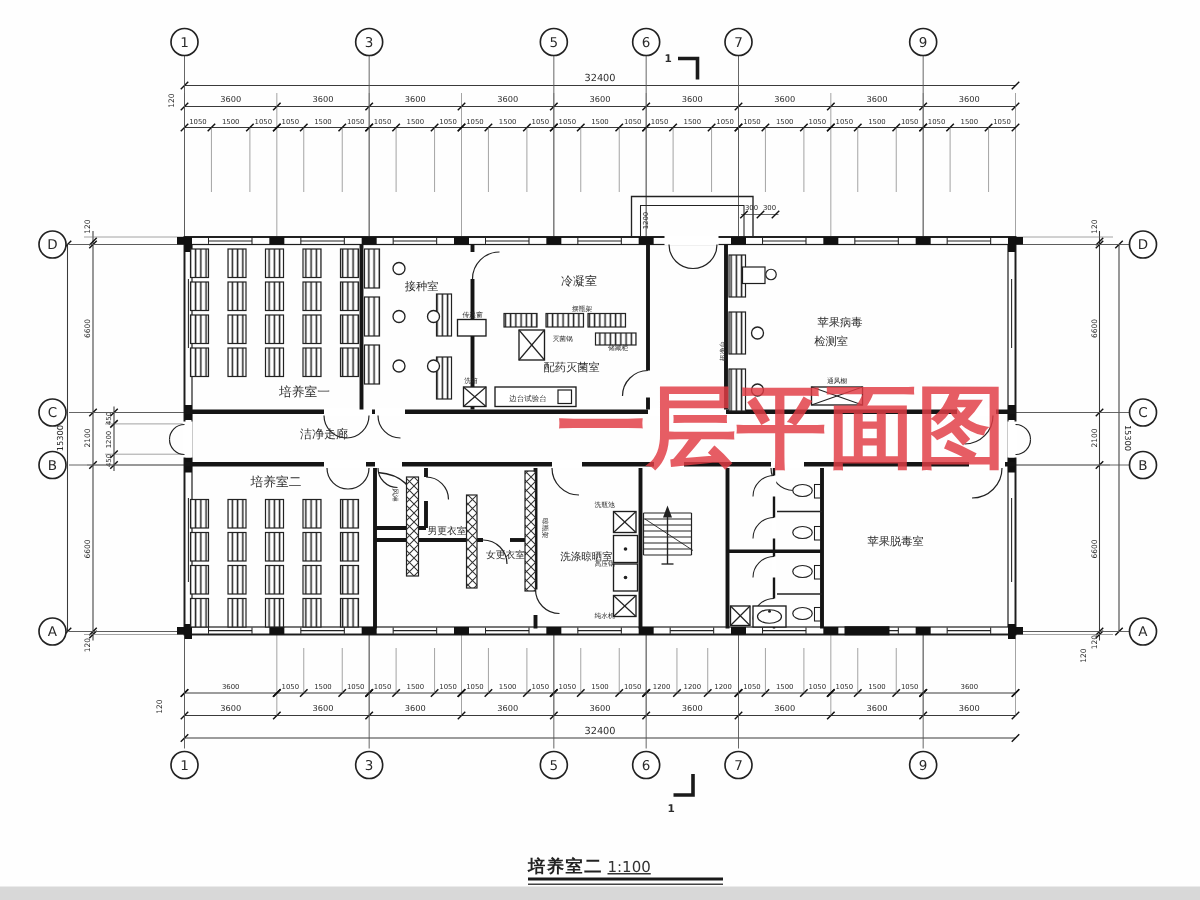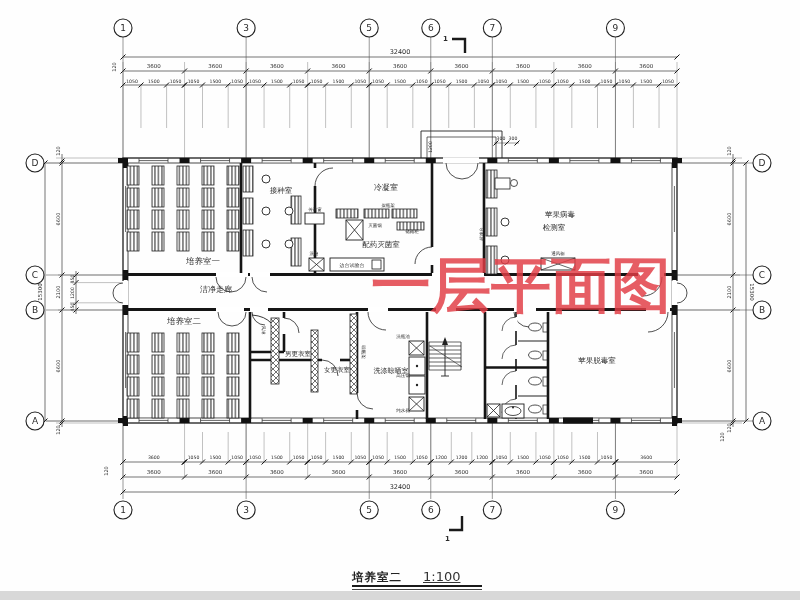--- a/index.html
+++ b/index.html
@@ -5,21 +5,21 @@
   html,body{margin:0;padding:0;background:#fff;font-family:"DejaVu Sans",sans-serif;}
   .stage{position:relative;width:800px;height:600px;background:#fefefe;overflow:hidden;}
   svg text{font-family:"DejaVu Sans",sans-serif;fill:#2b2b2b;}
   .secnum{font-size:7px;font-weight:bold;}
   .secpath{stroke:#1a1a1a;stroke-width:2.4;fill:none;}
   .watermark{position:absolute;left:371px;top:252px;font-size:60px;font-weight:bold;
              color:rgba(225,60,68,0.83);letter-spacing:0px;white-space:nowrap;line-height:1.1;
              font-family:"DejaVu Sans",sans-serif;}
   .titleblock{position:absolute;left:352px;top:566px;width:140px;}
   .t1{font-size:11.5px;font-weight:bold;letter-spacing:1px;color:#222;}
-  .t2{font-size:13px;color:#333;margin-left:21px;text-decoration:underline;}
+  .t2{font-size:10px;color:#333;margin-left:3px;text-decoration:underline;}
   .ul1{position:absolute;left:0;top:19px;width:130px;height:2px;background:#1a1a1a;}
   .ul2{position:absolute;left:0;top:23px;width:130px;height:1px;background:#444;}
   .bottomstrip{position:absolute;left:0;top:591px;width:800px;height:9px;background:#d8d8d8;}
 </style>
 </head>
 <body>
 
 <div class="stage">
   <svg id="plan" width="800" height="600" viewBox="0 0 800 600">
     <defs>

